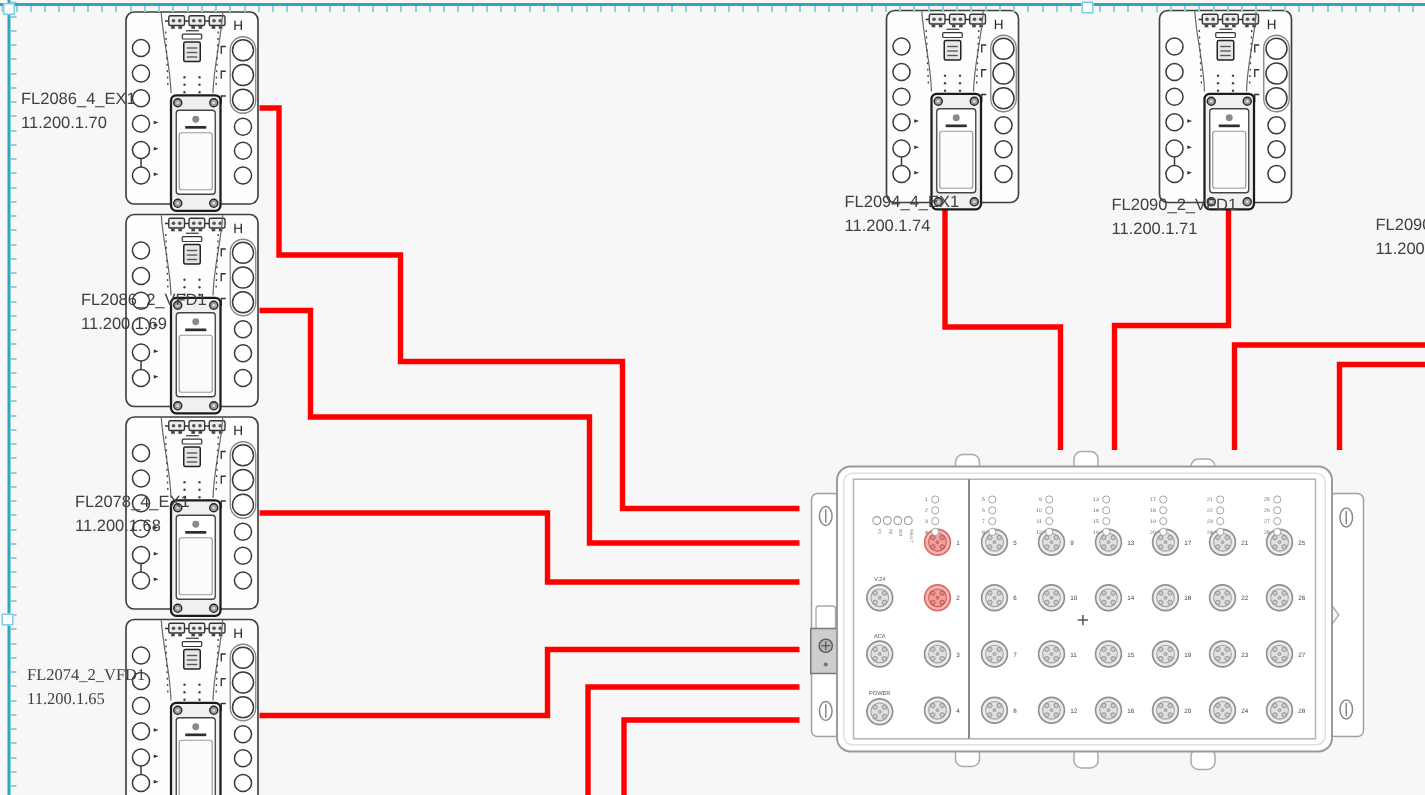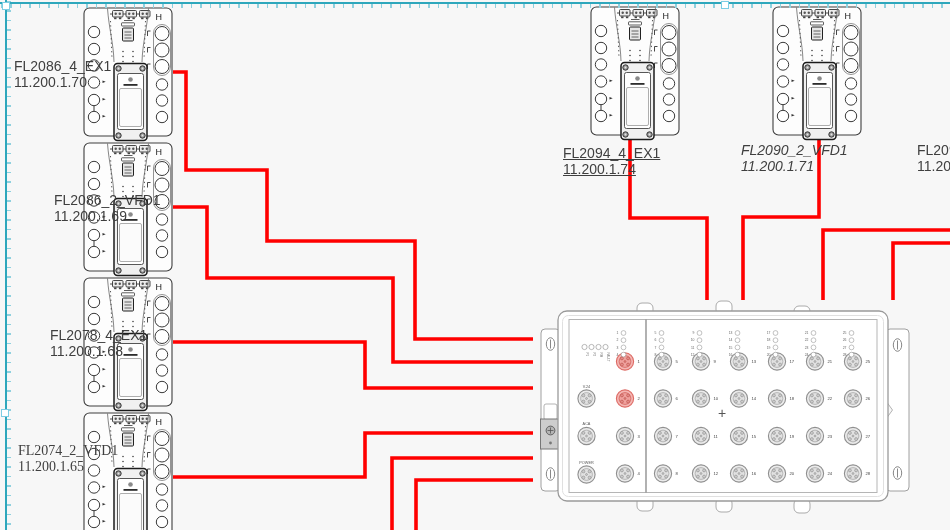--- a/index.html
+++ b/index.html
@@ -15,21 +15,21 @@
   .page-border-top{position:absolute;left:0;top:2px;width:100%;height:1.5px;background:var(--teal);z-index:6;}
   .ticks-top{position:absolute;left:1px;top:3.5px;width:100%;height:4px;z-index:6;
     background:repeating-linear-gradient(to right,var(--tick) 0 1.2px,transparent 1.2px 9.5px);}
   .page-border-left{position:absolute;left:5px;top:0;width:1.5px;height:100%;background:var(--teal);z-index:6;}
   .ticks-left{position:absolute;left:6.5px;top:1px;width:4px;height:100%;z-index:6;
     background:repeating-linear-gradient(to bottom,var(--tick) 0 1.2px,transparent 1.2px 9.5px);}
   .handle{position:absolute;width:8px;height:8px;background:#fff;border:1.5px solid var(--handle);
     box-sizing:border-box;z-index:9;}
   #wires{position:absolute;left:0;top:0;z-index:1;}
   .device{position:absolute;z-index:2;}
-  .dev-label{position:absolute;z-index:3;font-size:14px;line-height:15.5px;color:var(--label);white-space:nowrap;}
+  .dev-label{position:absolute;z-index:3;font-size:11px;line-height:15.5px;color:var(--label);white-space:nowrap;}
   #switch-box{position:absolute;left:520px;top:288px;z-index:2;}
 </style>
 </head>
 <body>
 
 <div class="canvas" id="canvas">
   <div class="page-border-top"></div>
   <div class="ticks-top"></div>
   <div class="page-border-left"></div>
   <div class="ticks-left"></div>
@@ -390,21 +390,21 @@
           <circle cx="59.5" cy="61.5" r="0.9" fill="#e5e5e5"></circle>
           <circle cx="35.5" cy="128.5" r="2.7" fill="#9d9d9d" stroke="#222" stroke-width="0.9"></circle>
           <circle cx="35.5" cy="128.5" r="0.9" fill="#e5e5e5"></circle>
           <circle cx="59.5" cy="128.5" r="2.7" fill="#9d9d9d" stroke="#222" stroke-width="0.9"></circle>
           <circle cx="59.5" cy="128.5" r="0.9" fill="#e5e5e5"></circle>
           <rect x="34.5" y="66.5" width="26" height="56" rx="2" fill="#fff" stroke="#444" stroke-width="0.9"></rect>
           <circle cx="47.5" cy="72.5" r="2.3" fill="#8a8a8a"></circle>
           <rect x="40.5" y="77" width="14" height="1.8" fill="#2d2d2d"></rect>
           <rect x="36.5" y="81.5" width="22" height="38" rx="1.5" fill="#fbfbfb" stroke="#999" stroke-width="0.8"></rect>
         </svg></div>
-      <div class="dev-label" style="left: 563px; top: 146px; text-decoration: underline;"><span>FL2094_4_EX1</span><br><span>11.200.1.74</span></div>
+      <div class="dev-label" style="left: 563px; top: 128px;"><span>FL2094_4_EX1</span><br><span>11.200.1.74</span></div>
       <div class="device" style="left: 772px; top: 6px;"><svg width="90" height="140" viewBox="0 0 90 140" style="overflow:visible">
           <rect x="1" y="1" width="88" height="128" rx="5.5" fill="#fdfdfd" stroke="#3f3f3f" stroke-width="1.1"></rect>
           <line x1="11" y1="97" x2="11" y2="106" stroke="#3a3a3a" stroke-width="1"></line>
           <circle cx="11" cy="25" r="5.7" fill="#fff" stroke="#3a3a3a" stroke-width="1"></circle>
           <circle cx="11" cy="42" r="5.7" fill="#fff" stroke="#3a3a3a" stroke-width="1"></circle>
           <circle cx="11" cy="58.5" r="5.7" fill="#fff" stroke="#3a3a3a" stroke-width="1"></circle>
           <circle cx="11" cy="75.5" r="5.7" fill="#fff" stroke="#3a3a3a" stroke-width="1"></circle>
           <circle cx="11" cy="93" r="5.7" fill="#fff" stroke="#3a3a3a" stroke-width="1"></circle>
           <circle cx="11" cy="110" r="5.7" fill="#fff" stroke="#3a3a3a" stroke-width="1"></circle>
           <path d="M19.5,73.5 l3.2,1.2 l-3.2,1.2 z" fill="#333"></path>
@@ -460,21 +460,21 @@
           <circle cx="59.5" cy="61.5" r="0.9" fill="#e5e5e5"></circle>
           <circle cx="35.5" cy="128.5" r="2.7" fill="#9d9d9d" stroke="#222" stroke-width="0.9"></circle>
           <circle cx="35.5" cy="128.5" r="0.9" fill="#e5e5e5"></circle>
           <circle cx="59.5" cy="128.5" r="2.7" fill="#9d9d9d" stroke="#222" stroke-width="0.9"></circle>
           <circle cx="59.5" cy="128.5" r="0.9" fill="#e5e5e5"></circle>
           <rect x="34.5" y="66.5" width="26" height="56" rx="2" fill="#fff" stroke="#444" stroke-width="0.9"></rect>
           <circle cx="47.5" cy="72.5" r="2.3" fill="#8a8a8a"></circle>
           <rect x="40.5" y="77" width="14" height="1.8" fill="#2d2d2d"></rect>
           <rect x="36.5" y="81.5" width="22" height="38" rx="1.5" fill="#fbfbfb" stroke="#999" stroke-width="0.8"></rect>
         </svg></div>
-      <div class="dev-label" style="left: 741px; top: 143px; font-style: italic;"><span>FL2090_2_VFD1</span><br><span>11.200.1.71</span></div>
+      <div class="dev-label" style="left: 741px; top: 130px;"><span>FL2090_2_VFD1</span><br><span>11.200.1.71</span></div>
       <div class="dev-label" style="left: 917px; top: 143px;"><span>FL2090_4</span><br><span>11.200.1.</span></div>
     </div>
 
   <div id="switch-box"><svg width="400" height="242" viewBox="520 288 400 242">
         <rect x="637" y="303" width="16" height="14" rx="5" fill="#fff" stroke="#aaa" stroke-width="1"></rect>
         <rect x="716" y="301" width="16" height="14" rx="5" fill="#fff" stroke="#aaa" stroke-width="1"></rect>
         <rect x="794" y="306" width="16" height="14" rx="5" fill="#fff" stroke="#aaa" stroke-width="1"></rect>
         <rect x="637" y="497" width="16" height="14" rx="5" fill="#fff" stroke="#aaa" stroke-width="1"></rect>
         <rect x="716" y="498" width="16" height="14" rx="5" fill="#fff" stroke="#aaa" stroke-width="1"></rect>
         <rect x="794" y="499" width="16" height="14" rx="5" fill="#fff" stroke="#aaa" stroke-width="1"></rect>

